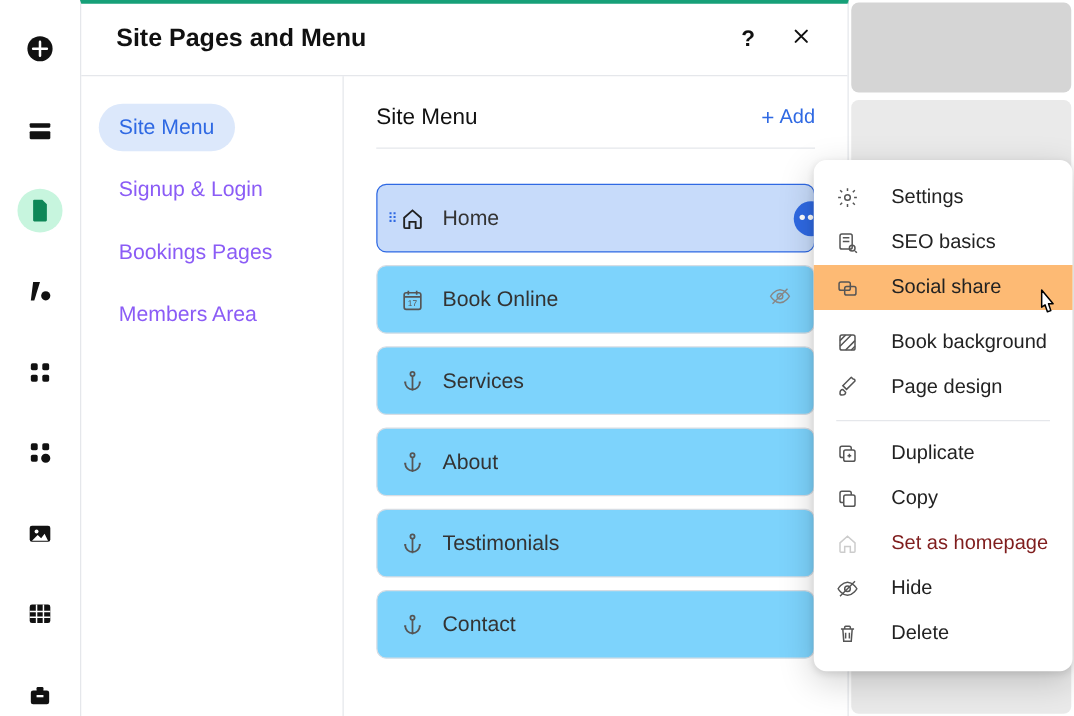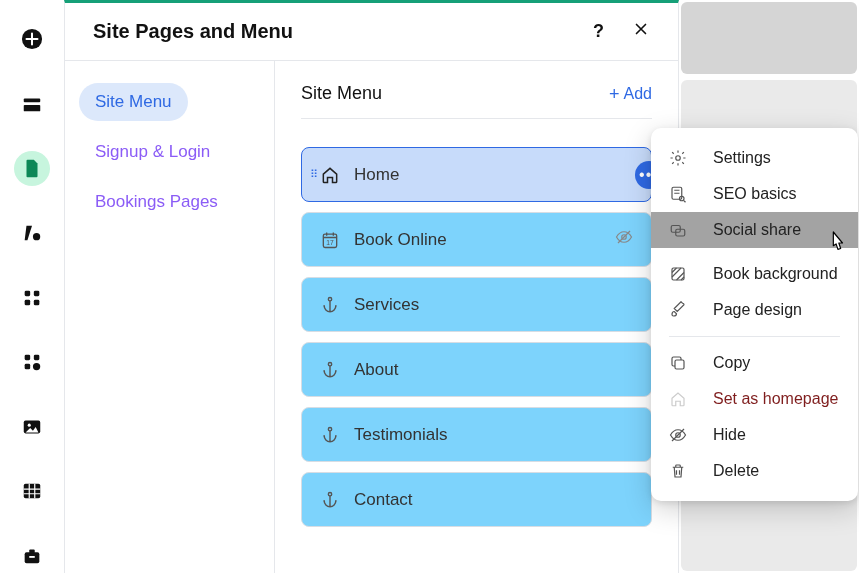--- a/index.html
+++ b/index.html
@@ -75,21 +75,21 @@
     .context-menu {
       position: absolute; left: 651px; top: 128px; width: 207px;
       background: #fff; border-radius: 10px;
       box-shadow: 0 8px 28px rgba(0,0,0,0.18), 0 2px 6px rgba(0,0,0,0.1);
       padding: 12px 0; z-index: 50;
     }
     .cm-item {
       height: 36px; display: flex; align-items: center; gap: 26px;
       padding: 0 18px; font-size: 16px; color: #222; cursor: pointer;
     }
-    .cm-item.hover { background: #a3a3a3; }
+    .cm-item.hover { background: #fdba74; }
     .cm-item.disabled { color: #7f1d1d; pointer-events: none; }
     .cm-item .cm-icon { width: 18px; height: 18px; display:flex; align-items:center; justify-content:center; color:#555; }
     .cm-item.disabled .cm-icon { color: #ccc; }
     .cm-divider { height: 1px; background: #e5e7eb; margin: 8px 18px; }
     .cm-gap { height: 8px; }
     
     .cursor { position: absolute; left: 826px; top: 230px; z-index: 60; }
     .cursor svg { width: 22px; height: 26px; }
     
     .icon-svg { width: 18px; height: 18px; }
@@ -169,20 +169,21 @@
             <path d="M6 6l12 12M18 6L6 18"></path>
           </svg>
       </span>
     </div>
   </div>
   <div class="panel-body">
     <div class="sidebar">
       <div class="sidebar-item active"><span>Site Menu</span></div>
       <div class="sidebar-item"><span>Signup &amp; Login</span></div>
       <div class="sidebar-item"><span>Bookings Pages</span></div>
+      <div class="sidebar-item"><span>Members Area</span></div>
     </div>
     <div class="main">
       <div class="section-header">
         <span class="section-title">Site Menu</span>
         <span class="add-link">
           <span style="font-size:18px; line-height:1;">+</span>
           <span>Add</span>
         </span>
       </div>
       <div class="page-list">
@@ -313,20 +314,30 @@
         </svg>
     </span>
     <span>Page design</span>
   </div>
   <div class="cm-divider"></div>
   <div class="cm-item">
     <span class="cm-icon">
       <svg viewBox="0 0 24 24" fill="none" stroke="currentColor" stroke-width="1.6">
           <rect x="8" y="8" width="12" height="12" rx="2"></rect>
           <path d="M16 8V6a2 2 0 0 0-2-2H6a2 2 0 0 0-2 2v8a2 2 0 0 0 2 2h2"></path>
+          <path d="M14 12v4M12 14h4"></path>
+        </svg>
+    </span>
+    <span>Duplicate</span>
+  </div>
+  <div class="cm-item">
+    <span class="cm-icon">
+      <svg viewBox="0 0 24 24" fill="none" stroke="currentColor" stroke-width="1.6">
+          <rect x="8" y="8" width="12" height="12" rx="2"></rect>
+          <path d="M16 8V6a2 2 0 0 0-2-2H6a2 2 0 0 0-2 2v8a2 2 0 0 0 2 2h2"></path>
         </svg>
     </span>
     <span>Copy</span>
   </div>
   <div class="cm-item disabled">
     <span class="cm-icon">
       <svg viewBox="0 0 24 24" fill="none" stroke="currentColor" stroke-width="1.6">
           <path d="M4 11l8-7 8 7v9a1 1 0 0 1-1 1h-4v-6h-6v6H5a1 1 0 0 1-1-1z"></path>
         </svg>
     </span>

